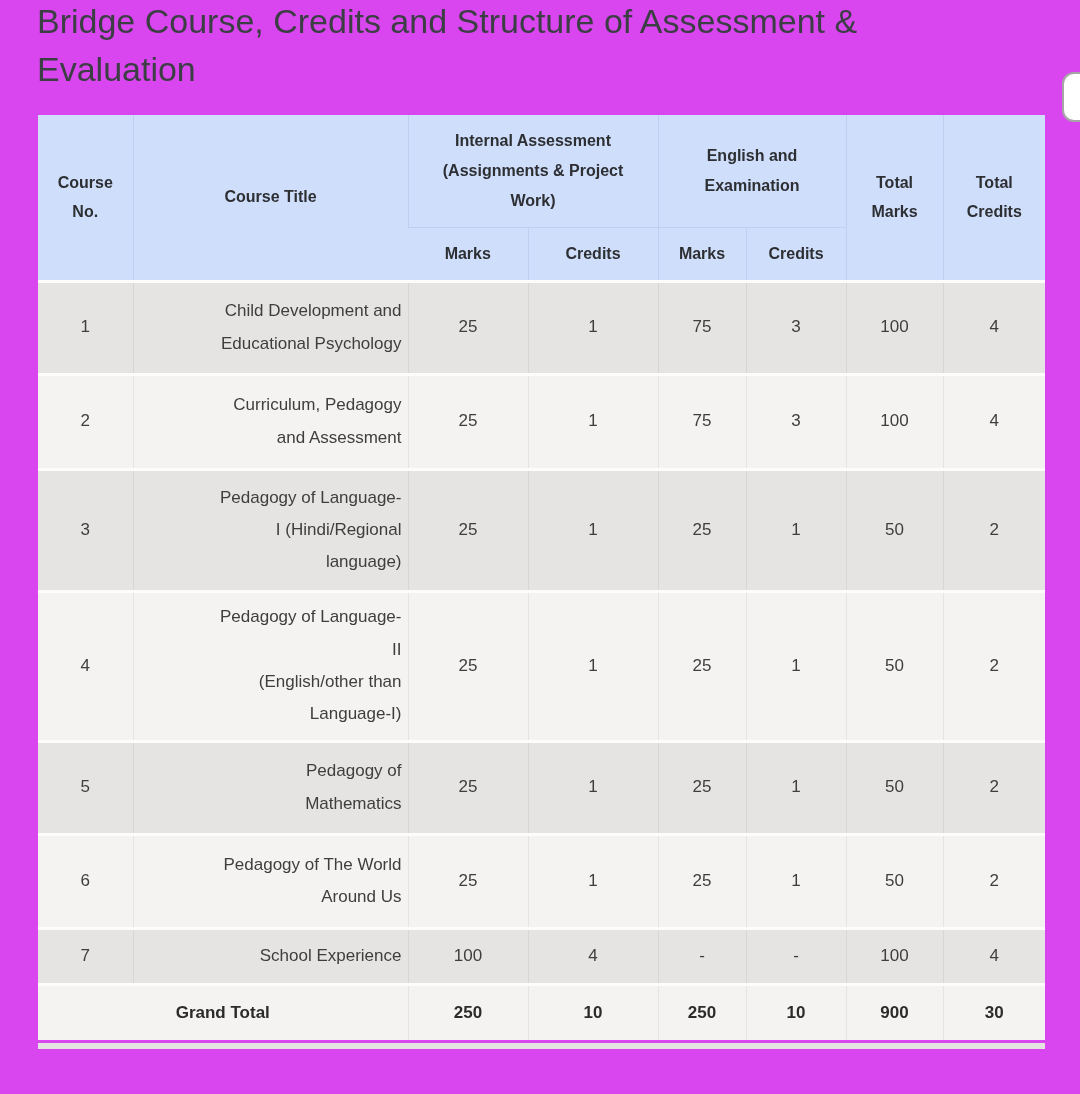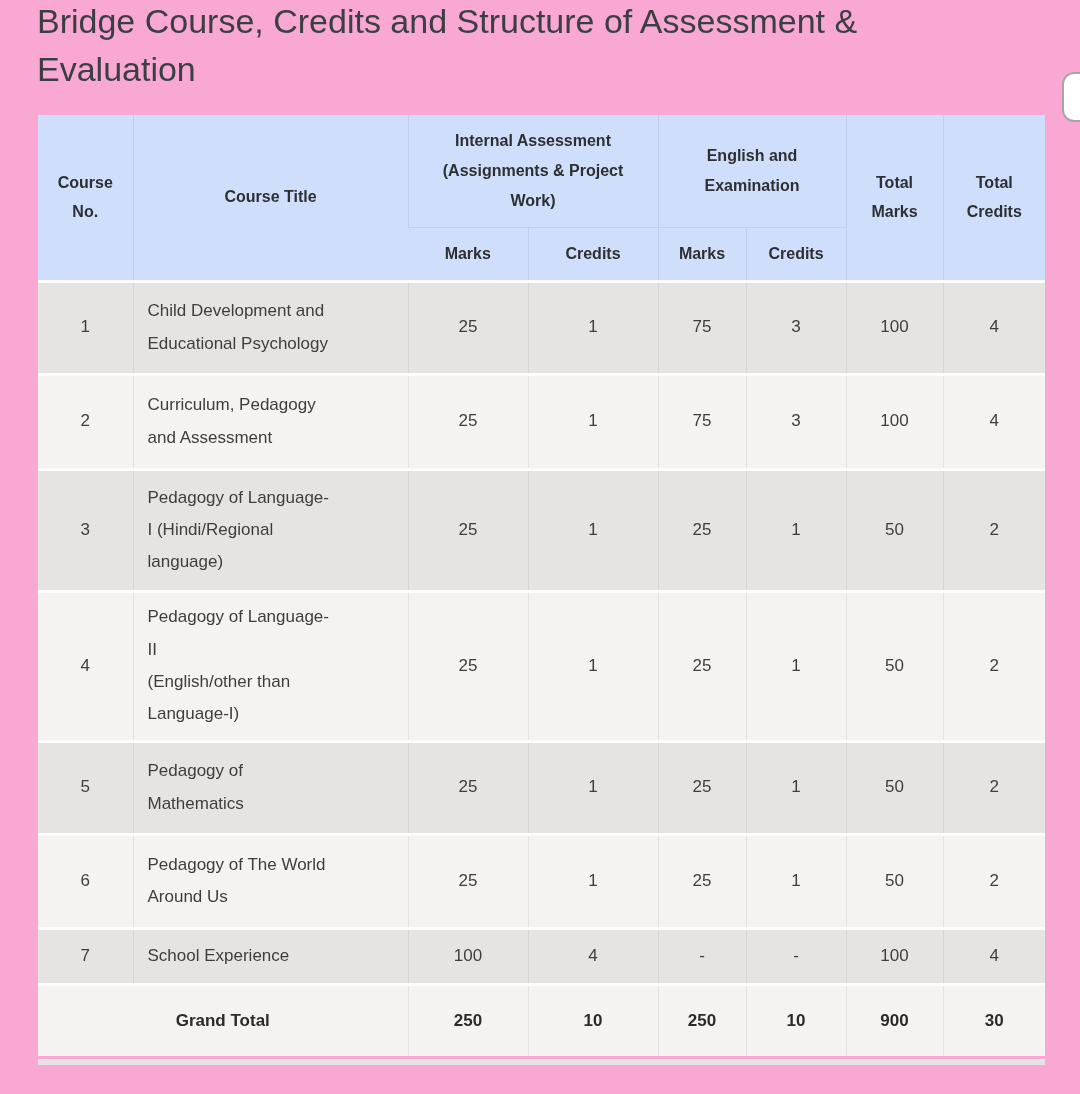--- a/index.html
+++ b/index.html
@@ -1,20 +1,20 @@
 <!DOCTYPE html>
 <html><head>
 <meta charset="utf-8">
 <style>
   html, body { margin: 0; padding: 0; background: #ffffff; }
   .page {
     position: relative;
     width: 1080px;
     height: 1094px;
-    background: #f9a8d4;
+    background: #d946ef;
     overflow: hidden;
     font-family: "Liberation Sans", sans-serif;
     color: #3c3c3c;
   }
   .page-title {
     position: absolute;
     top: -2px;
     left: 37px;
     width: 1010px;
     margin: 0;
@@ -56,34 +56,34 @@
     text-align: center;
     vertical-align: middle;
     line-height: 1.9;
     color: #3e3e3e;
     border-top: 3px solid #fcfcfa;
     border-left: 1px solid rgba(0,0,0,0.06);
     padding: 2px 6px;
   }
   tbody td:first-child { border-left: none; }
   tbody td.title-cell {
-    text-align: left;
+    text-align: right;
     padding-left: 14px;
     white-space: pre-line;
   }
   tr.row-dark td { background: #e5e4e2; }
   tr.row-light td { background: #f4f3f1; }
   tr.h-r1 { height: 93px; }
   tr.h-r2 { height: 95px; }
   tr.h-r3 { height: 122px; }
   tr.h-r4 { height: 150px; }
   tr.h-r5 { height: 93px; }
   tr.h-r6 { height: 94px; }
   tr.h-r7 { height: 56px; }
-  tr.grand-total { height: 72px; }
+  tr.grand-total { height: 56px; }
   tr.grand-total td {
     font-weight: 700;
     color: #2b2b2b;
     background: #f4f3f1;
   }
   .cutoff-strip {
     width: 1007px;
     height: 6px;
     margin-top: 3px;
     background: #e4e3e1;

